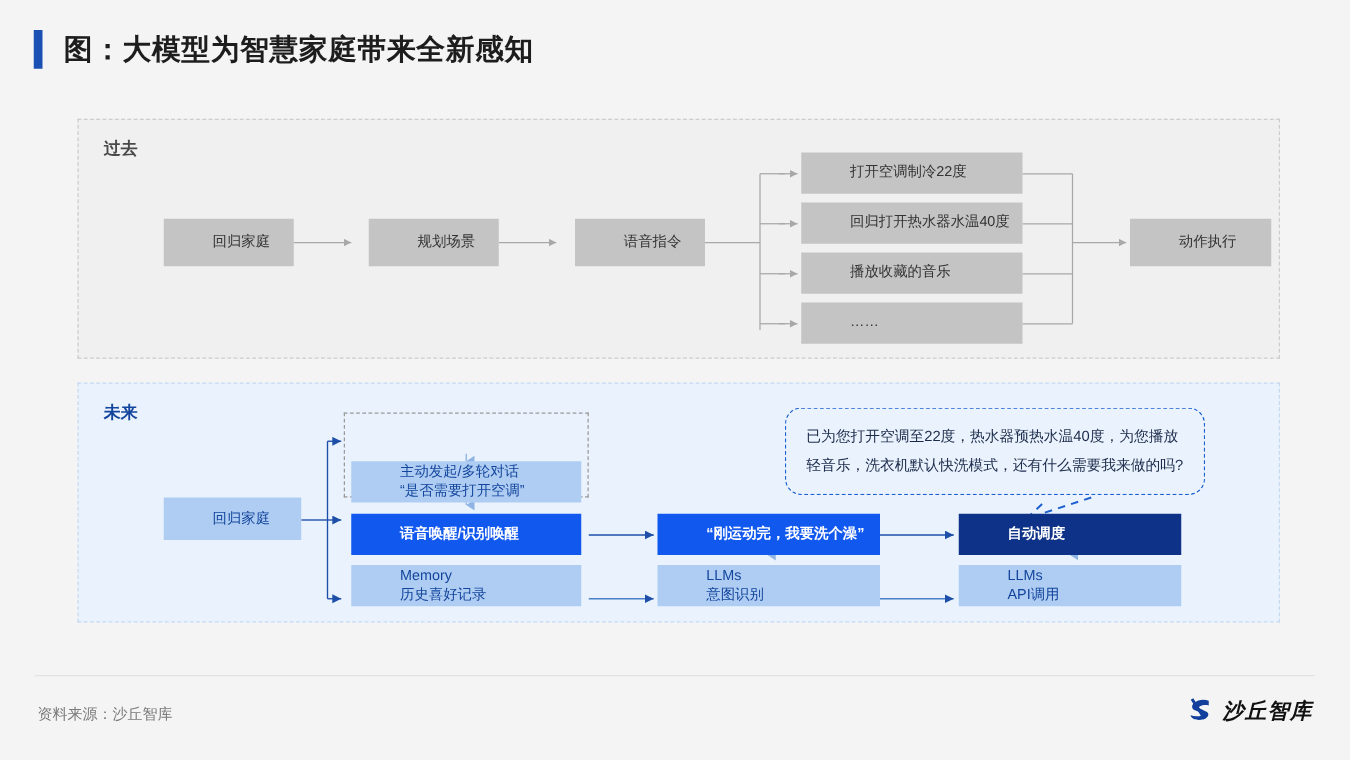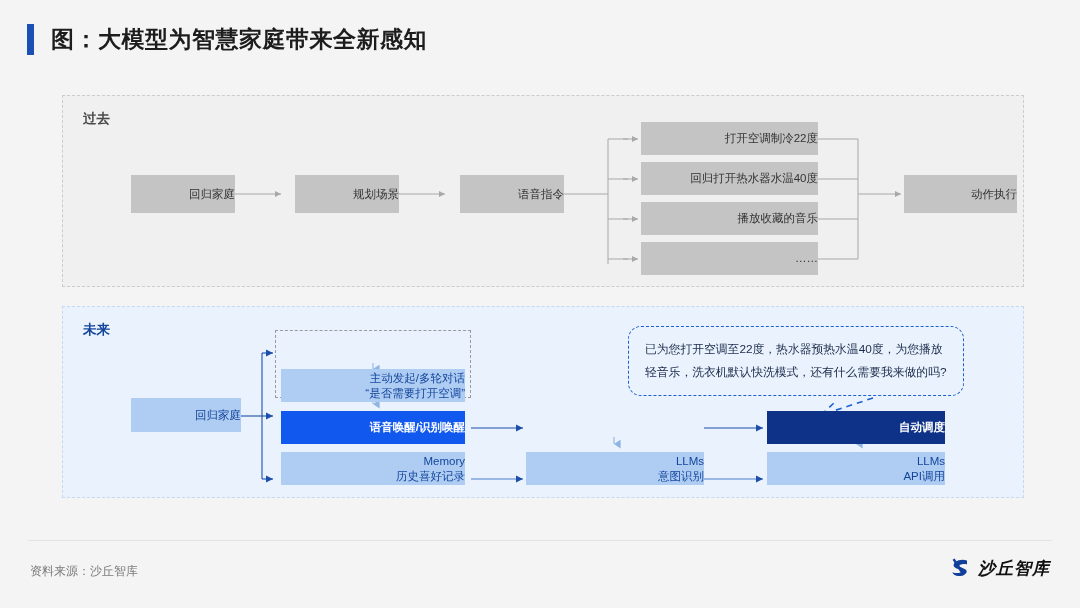--- a/index.html
+++ b/index.html
@@ -20,21 +20,21 @@
   .panel { position: absolute; border: 1px dashed #c8c8c8; }
   .panel-past   { left: 62px; top: 95px;  width: 962px; height: 192px; background: #f0f0f0; border-color: #cccccc; }
   .panel-future { left: 62px; top: 306px; width: 962px; height: 192px; background: #eaf3fd; border-color: #c6d9ef; }
   .panel-label { position: absolute; left: 20px; top: 14px; font-size: 13.5px; font-weight: bold; }
   .panel-past .panel-label   { color: #4a4a4a; }
   .panel-future .panel-label { color: #13459c; }
 
   
   .node {
     position: absolute; display: flex; flex-direction: column;
-    align-items: flex-end; justify-content: center; text-align: center;
+    align-items: flex-start; justify-content: center; text-align: center;
     font-size: 11.5px; line-height: 15px; padding-left: 39px;
   }
   .node-gray  { background: #c4c4c4; color: #333333; }
   .node-lblue { background: #afcdf3; color: #13459c; }
   .node-blue  { background: #1158ef; color: #ffffff; font-weight: bold; }
   .node-navy  { background: #0e3287; color: #ffffff; font-weight: bold; }
 
   
   .wires { position: absolute; left: 0; top: 0; width: 962px; height: 192px; overflow: visible; pointer-events: none; }
 
@@ -191,20 +191,23 @@
     </div>
 
     <div class="node node-blue" style="left:218px; top:104px; width:184px; height:33px;">
       <span>语音唤醒/识别唤醒</span>
     </div>
     <div class="node node-lblue" style="left:218px; top:145px; width:184px; height:33px;">
       <span>Memory</span>
       <span>历史喜好记录</span>
     </div>
 
+    <div class="node node-blue" style="left:463px; top:104px; width:178px; height:33px;">
+      <span>“刚运动完，我要洗个澡”</span>
+    </div>
     <div class="node node-lblue" style="left:463px; top:145px; width:178px; height:33px;">
       <span>LLMs</span>
       <span>意图识别</span>
     </div>
 
     <div class="node node-navy" style="left:704px; top:104px; width:178px; height:33px;">
       <span>自动调度</span>
     </div>
     <div class="node node-lblue" style="left:704px; top:145px; width:178px; height:33px;">
       <span>LLMs</span>

